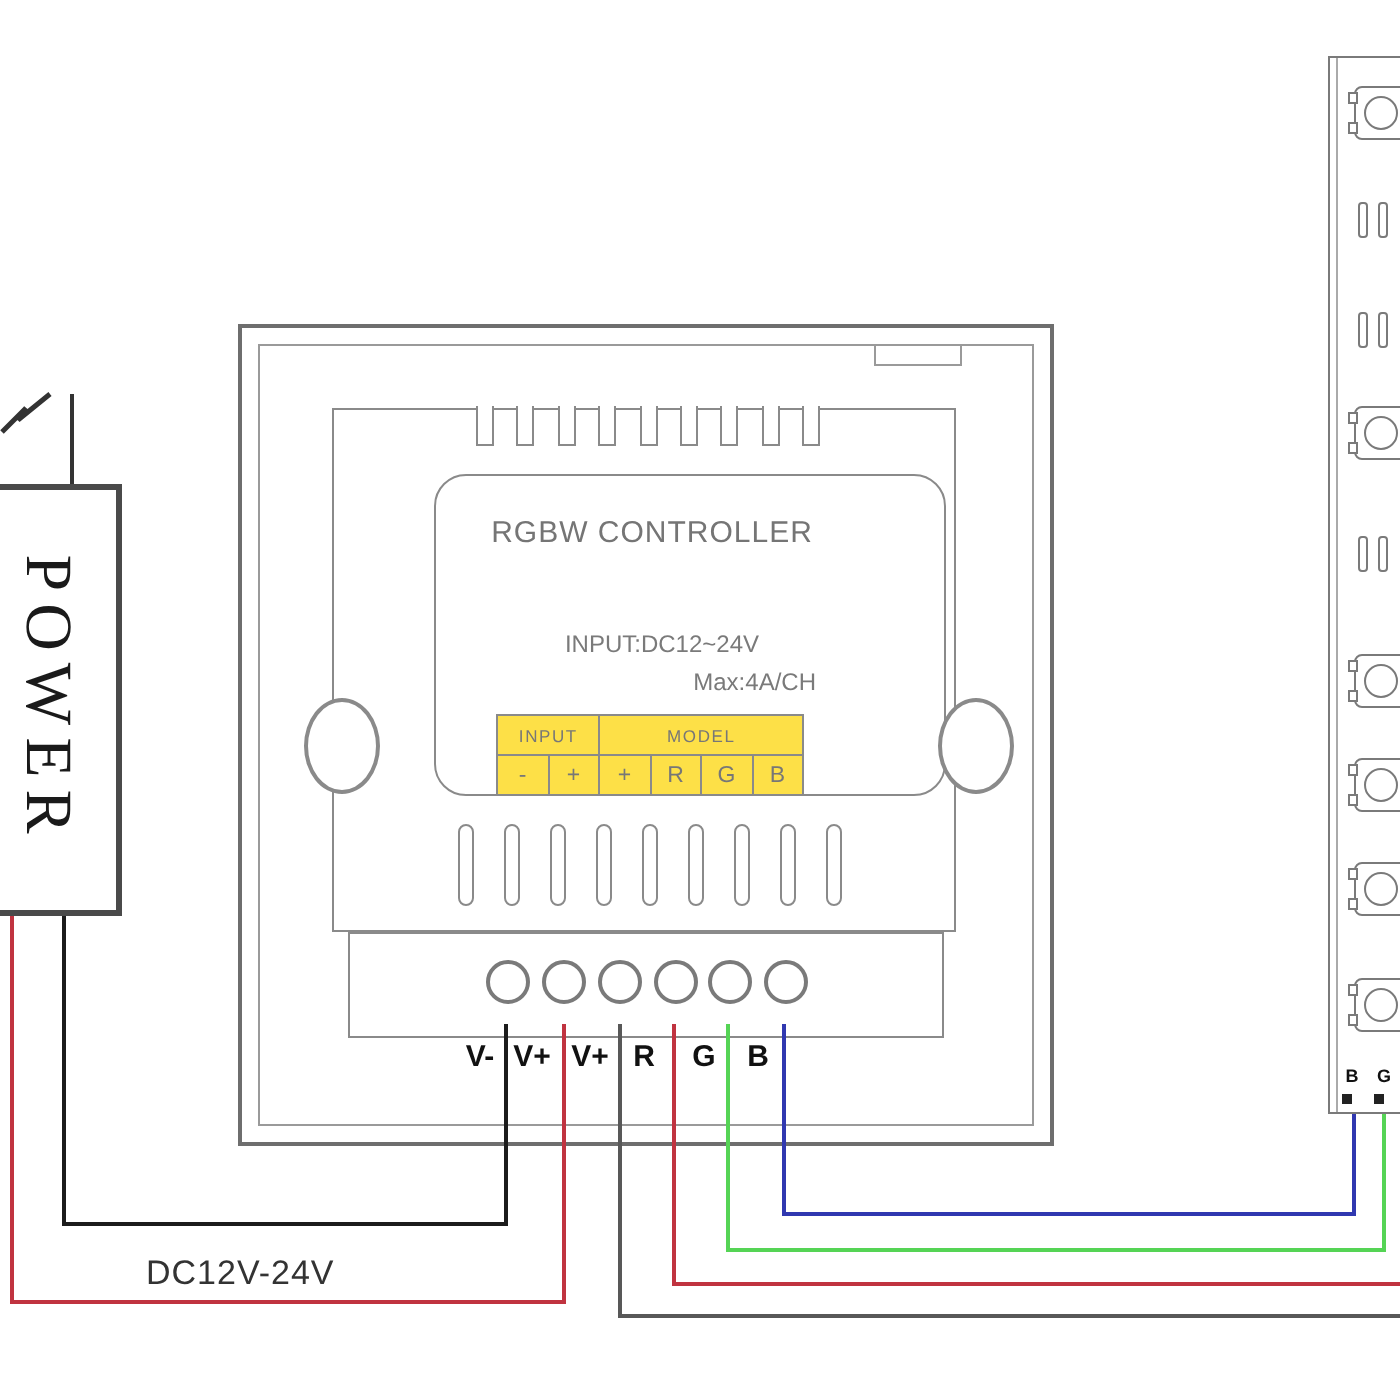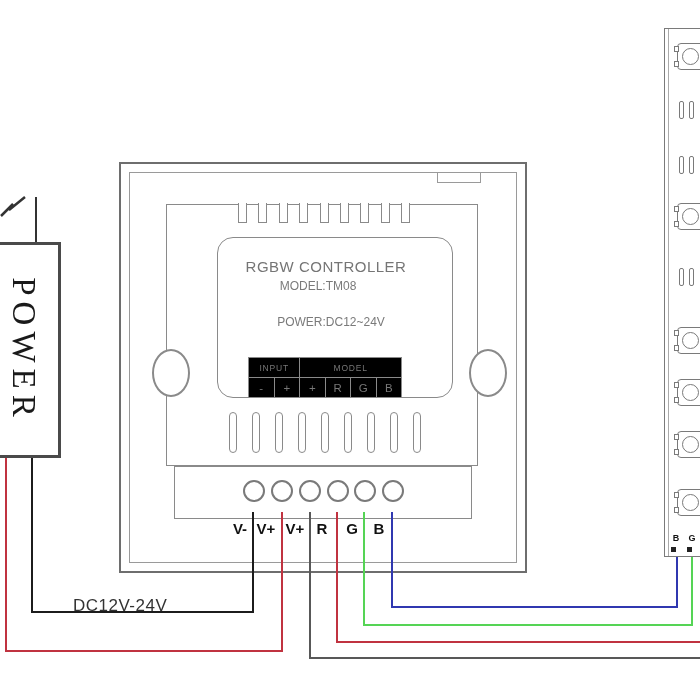--- a/index.html
+++ b/index.html
@@ -24,31 +24,31 @@
     border:1px solid #9a9a9a; border-top:none; }
   .body-shell { left:166px; top:204px; width:312px; height:262px; border:1px solid #8a8a8a; background:#fff; }
 
   
   .comb { left:228px; top:203px; width:192px; height:21px; display:flex;
     justify-content:space-between; padding:0 10px; }
   .comb-slot { width:9px; height:20px; background:#fff;
     border-left:1px solid #8a8a8a; border-right:1px solid #8a8a8a; border-bottom:1px solid #8a8a8a; }
 
   
-  .plate { left:217px; top:237px; width:236px; height:161px;
+  .plate { left:217px; top:237px; width:256px; height:161px;
     border:1px solid #8a8a8a; border-radius:16px; background:#fff; color:#7a7a7a; }
   .plate-title { left:0; top:20px; width:216px; text-align:center; font-size:15px; letter-spacing:.5px; color:#757575; }
   .plate-line1 { left:0; top:41px; width:200px; text-align:center; font-size:12px; }
   .plate-line2 { left:0; top:58px; width:216px; text-align:center; font-size:12px; }
   .plate-line3 { left:0; top:77px; width:226px; text-align:center; font-size:12px; }
   .plate-line4 { left:0; top:96px; width:190px; text-align:right; font-size:12px; }
 
   
   .tbl { left:248px; top:357px; width:154px; height:41px; border:1px solid #8a8a8a;
-    display:flex; flex-direction:column; background:#000000; }
+    display:flex; flex-direction:column; background:#fde047; }
   .tbl-row { display:flex; flex:1; }
   .tbl-row.hdr { border-bottom:1px solid #8a8a8a; }
   .tbl-cell { display:flex; align-items:center; justify-content:center;
     color:#777; border-left:1px solid #8a8a8a; }
   .tbl-cell:first-child { border-left:none; }
   .hdr .tbl-cell { font-size:8.5px; letter-spacing:.8px; }
   .sym .tbl-cell { font-size:11.5px; }
 
   .oval { width:38px; height:48px; border:2px solid #8a8a8a; border-radius:50%; background:#fff; }
   .oval-l { left:152px; top:349px; } .oval-r { left:469px; top:349px; }
@@ -56,21 +56,21 @@
   .vents { left:229px; top:412px; width:192px; height:41px; display:flex; justify-content:space-between; }
   .vent { width:8px; height:41px; border:1px solid #8a8a8a; border-radius:4px; background:#fff; }
 
   .conn-block { left:174px; top:466px; width:298px; height:53px; border:1px solid #8a8a8a; background:#fff; }
   .term-circle { position:absolute; top:13px; width:22px; height:22px;
     border:2px solid #7a7a7a; border-radius:50%; background:#fff; }
 
   .term-label { top:520px; width:26px; text-align:center; font-size:15px; font-weight:bold; color:#111; }
 
   .wire { position:absolute; }
-  .dc-note { left:73px; top:596px; font-size:17px; color:#333; letter-spacing:.5px; }
+  .dc-note { left:73px; top:627px; font-size:17px; color:#333; letter-spacing:.5px; }
 
   
   .strip { left:664px; top:28px; width:46px; height:529px; border:1px solid #7a7a7a; background:#fff; }
   .strip-rail { left:668px; top:29px; width:1px; height:527px; background:#aaa; }
   .led { position:absolute; left:12px; width:27px; height:27px; border:1px solid #7a7a7a; border-radius:4px; background:#fff; }
   .led-dome { position:absolute; left:4px; top:4px; width:17px; height:17px; border:1px solid #7a7a7a; border-radius:50%; }
   .led-pad { position:absolute; left:-4px; width:5px; height:6px; border:1px solid #7a7a7a; background:#fff; }
   .res { position:absolute; left:14px; width:16px; height:18px; }
   .res-bar { position:absolute; top:0; width:5px; height:18px; border:1px solid #7a7a7a; border-radius:2px; background:#fff; }
   .pad-label { position:absolute; top:533px; width:12px; text-align:center; font-size:9px; font-weight:bold; color:#111; }
@@ -102,22 +102,22 @@
     <div class="comb-slot"></div>
     <div class="comb-slot"></div>
     <div class="comb-slot"></div>
     <div class="comb-slot"></div>
     <div class="comb-slot"></div>
     <div class="comb-slot"></div>
   </div>
 
   <div class="abs plate">
     <div class="abs plate-title">RGBW CONTROLLER</div>
-    <div class="abs plate-line1">MODEL:TM08</div>
-    <div class="abs plate-line3">POWER:DC12~24V</div>
+    <div class="abs plate-line3">INPUT:DC12~24V</div>
+    <div class="abs plate-line4">Max:4A/CH</div>
   </div>
 
   <div class="abs tbl">
     <div class="tbl-row hdr">
       <div class="tbl-cell" style="flex:2">INPUT</div>
       <div class="tbl-cell" style="flex:4">MODEL</div>
     </div>
     <div class="tbl-row sym">
       <div class="tbl-cell" style="flex:1">-</div>
       <div class="tbl-cell" style="flex:1">+</div>

